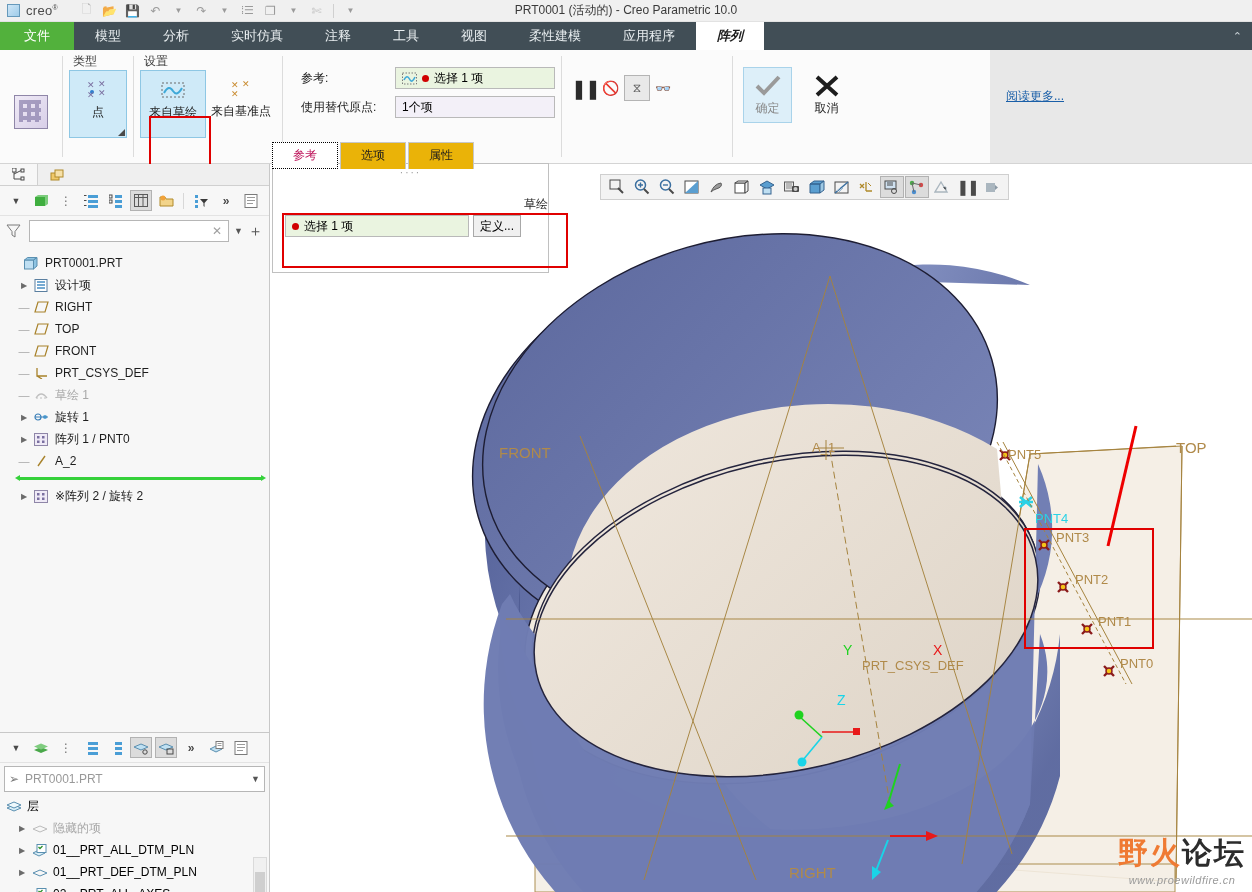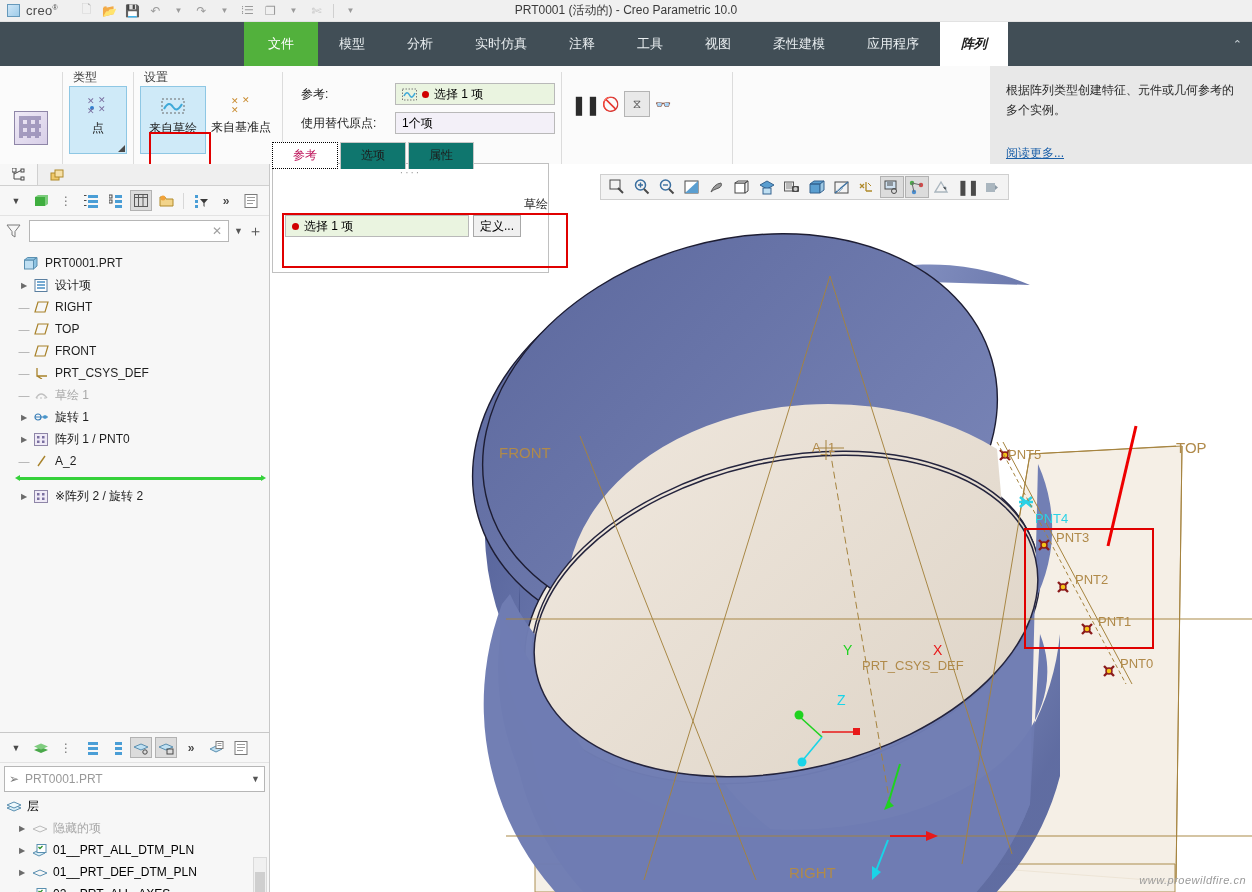--- a/index.html
+++ b/index.html
@@ -34,23 +34,22 @@
   }
   .qat-btn.dim { color: #bdbdbd; }
   .qat-sep { width: 1px; height: 14px; background: #d0d0d0; margin: 0 4px; }
   .title-center {
     position: absolute; left: 0; right: 0; text-align: center;
     font-size: 12px; color: #3a3a3a; pointer-events: none;
   }
 
   
   .ribbon-tabs {
-    height: 44px; background: #414e56; display: flex; align-items: stretch;
+    height: 28px; background: #414e56; display: flex; align-items: stretch;
     position: relative;
-    justify-content: center;
   }
   .tab {
     padding: 0 21px; display: flex; align-items: center;
     color: #e9eef0; font-size: 13px; cursor: default;
   }
   .tab.file { background: #52b13c; color: #fff; padding: 0 24px; }
   .tab.active {
     background: #fff; color: #1d1d1d; font-style: italic; font-weight: bold;
   }
   .ribbon-collapse {
@@ -129,21 +128,21 @@
     background: #e8e8e8; padding: 14px 16px; font-size: 12px; color: #2a2a2a;
     line-height: 1.7;
   }
   .help-link { color: #1a5fa8; text-decoration: underline; margin-top: 22px; display: inline-block; }
 
   
   .dash-tabs {
     position: absolute; left: 272px; top: 142px; display: flex; gap: 2px; z-index: 6;
   }
   .dtab {
-    padding: 4px 20px; font-size: 12px; background: #0f766e;
+    padding: 4px 20px; font-size: 12px; background: #eab308;
     border: 1px solid #c7c7c7; border-bottom: none; color: #1d1d1d;
   }
   .dtab.active { background: #fff; color: #be185d; border: 1px dotted #000; }
 
   .dash-panel {
     position: absolute; left: 272px; top: 163px; width: 277px; height: 110px;
     background: #fff; border: 1px solid #c0c0c0; z-index: 5;
   }
   .dash-handle { text-align: center; color: #999; letter-spacing: 2px; font-size: 10px; padding-top: 3px; }
   .sketch-group { padding: 18px 0 0 12px; }
@@ -377,23 +376,38 @@
   <div class="rgroup" style="width:170px">
     <div class="confirm-area" style="margin-top:22px">
       <div class="mini-ico" style="font-size:19px;color:#2b2b2b;letter-spacing:-2px">❚❚</div>
       <div class="mini-ico" style="font-size:14px">🚫</div>
       <div class="mini-ico boxed" style="font-size:12px">⧖</div>
       <div class="mini-ico" style="font-size:13px;color:#9a9a9a">👓</div>
     </div>
   </div>
   <div class="vsep"></div>
 
+  <div class="rgroup" style="width:128px">
+    <div class="confirm-area" style="margin-top:14px;gap:10px">
+      <div class="ok-btn">
+        <svg width="28" height="24" viewBox="0 0 28 24">
+          <path d="M3 12 L10 19 L25 3" stroke="#9a9a9a" stroke-width="4" fill="none"></path>
+        </svg>
+        <span>确定</span>
+      </div>
+      <div class="cancel-btn">
+        <svg width="26" height="24" viewBox="0 0 26 24">
+          <path d="M3 3 L23 21 M23 3 L3 21" stroke="#1d1d1d" stroke-width="4" fill="none"></path>
+        </svg>
+        <span>取消</span>
+      </div>
+    </div>
+  </div>
 
   <div class="help-panel">
-    <div>根据阵列类型创建特征、元件或几何参考的多个实例。</div>
     <a class="help-link" href="#">阅读更多...</a>
   </div>
 
   <div class="red-box" style="left:149px; top:66px; width:62px; height:78px;"></div>
 </div>
 
 <div class="dash-tabs">
   <div class="dtab active">参考</div>
   <div class="dtab">选项</div>
   <div class="dtab">属性</div>
@@ -962,15 +976,18 @@
     <div class="g-ico" style="color:#4a4a4a;font-size:15px;letter-spacing:-2px">❚❚</div>
     <div class="g-ico">
       <svg width="16" height="15" viewBox="0 0 16 15">
           <path d="M2 3 L11 3 L11 12 L2 12 Z" fill="#aab6bf"></path>
           <path d="M11 5 L14 7.5 L11 10 Z" fill="#8a98a4"></path>
         </svg>
     </div>
   </div>
 
   <div class="watermark">
+    <div class="wm-top">
+      <span>野</span><span style="color:#ef7a33">火</span><span class="dark">论坛</span>
+    </div>
     <div class="wm-url">www.proewildfire.cn</div>
   </div>
 </div>
 
 </body></html>

